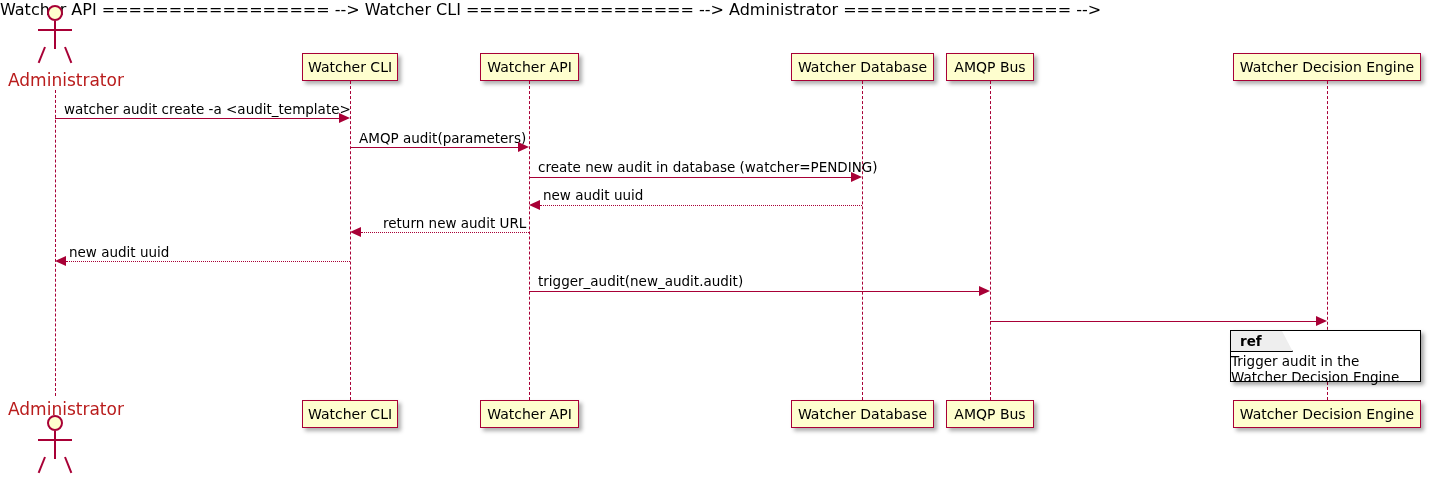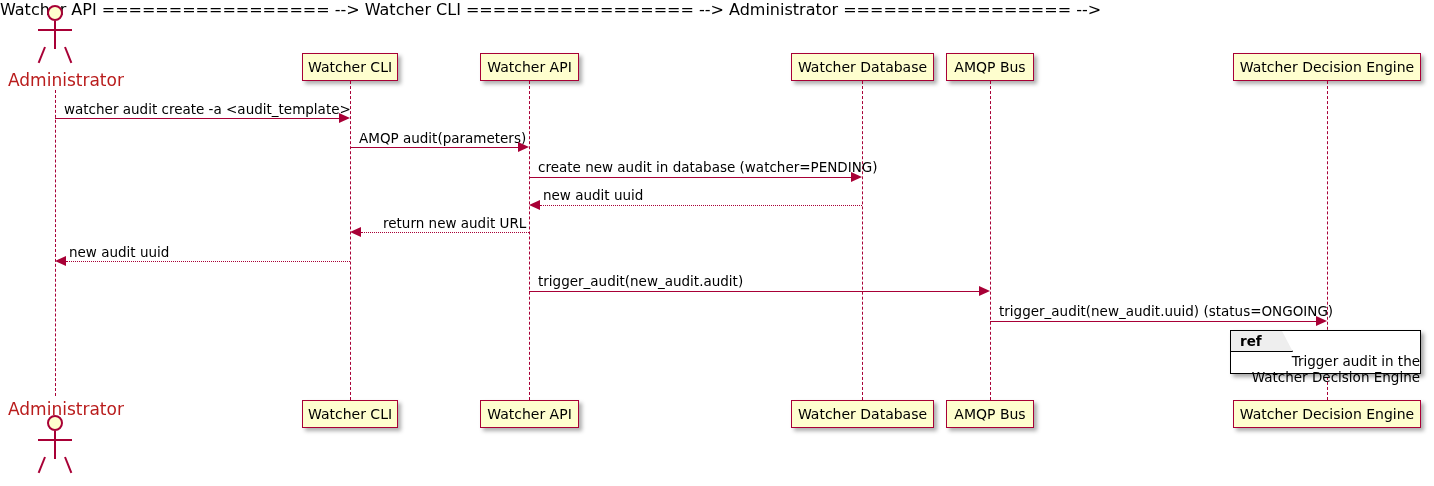--- a/index.html
+++ b/index.html
@@ -122,21 +122,21 @@
     right: -1px;
     width: 0;
     height: 0;
     border-top: 21px solid #FFFFFF;
     border-left: 11px solid transparent;
   }
   .ref-body {
     position: absolute;
     left: 0;
     right: 0;
-    text-align: right;
+    text-align: left;
     font-size: 13.5px;
     color: #000000;
     line-height: 16px;
   }
 </style>
 </head>
 <body>
 
 <div id="canvas">
 
@@ -204,26 +204,25 @@
   <div class="msg-label" style="left:69px;top:246px;">new audit uuid</div>
   <div class="msg-line dotted" style="left:66px;top:261px;width:284px;"></div>
   <div class="arrow-head left" style="left:55px;top:256px;"></div>
 
   
   <div class="msg-label" style="left:538px;top:275px;">trigger_audit(new_audit.audit)</div>
   <div class="msg-line" style="left:529px;top:291px;width:451px;"></div>
   <div class="arrow-head right" style="left:979px;top:286px;"></div>
 
   
-  <div class="msg-label" style="left:999px;top:305px;">trigger_audit(new_audit.uuid) (status=ONGOING)</div>
   <div class="msg-line" style="left:990px;top:321px;width:327px;"></div>
   <div class="arrow-head right" style="left:1316px;top:316px;"></div>
 
   
-  <div class="ref-box" style="left:1230px;top:330px;width:191px;height:44px;">
+  <div class="ref-box" style="left:1230px;top:330px;width:191px;height:52px;">
     <div class="ref-tab" style="width:62px;">
       <span>ref</span>
       <span class="ref-tab-corner"></span>
     </div>
     <div class="ref-body" style="top:22px;">
       <div>Trigger audit in the</div>
       <div>Watcher Decision Engine</div>
     </div>
   </div>
 

